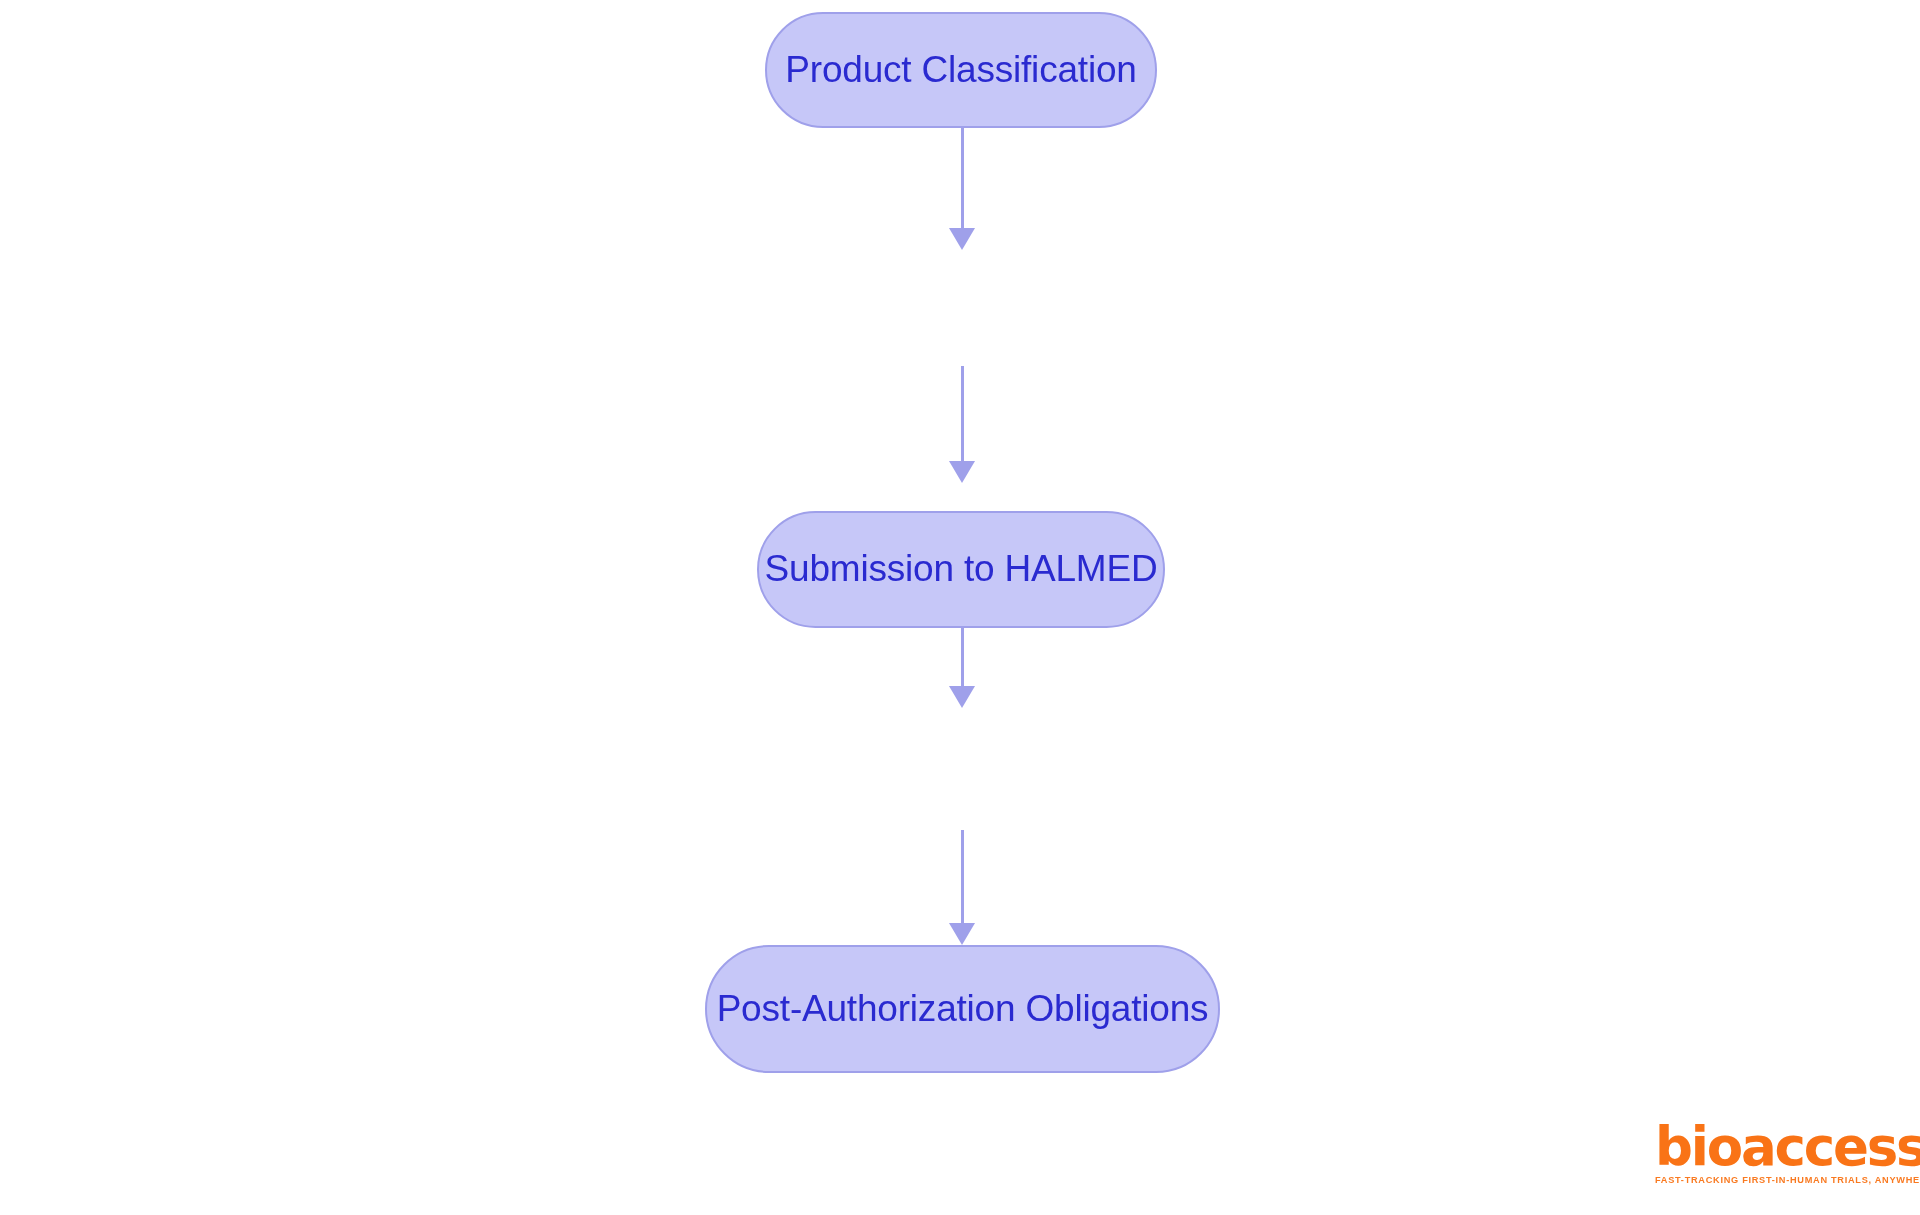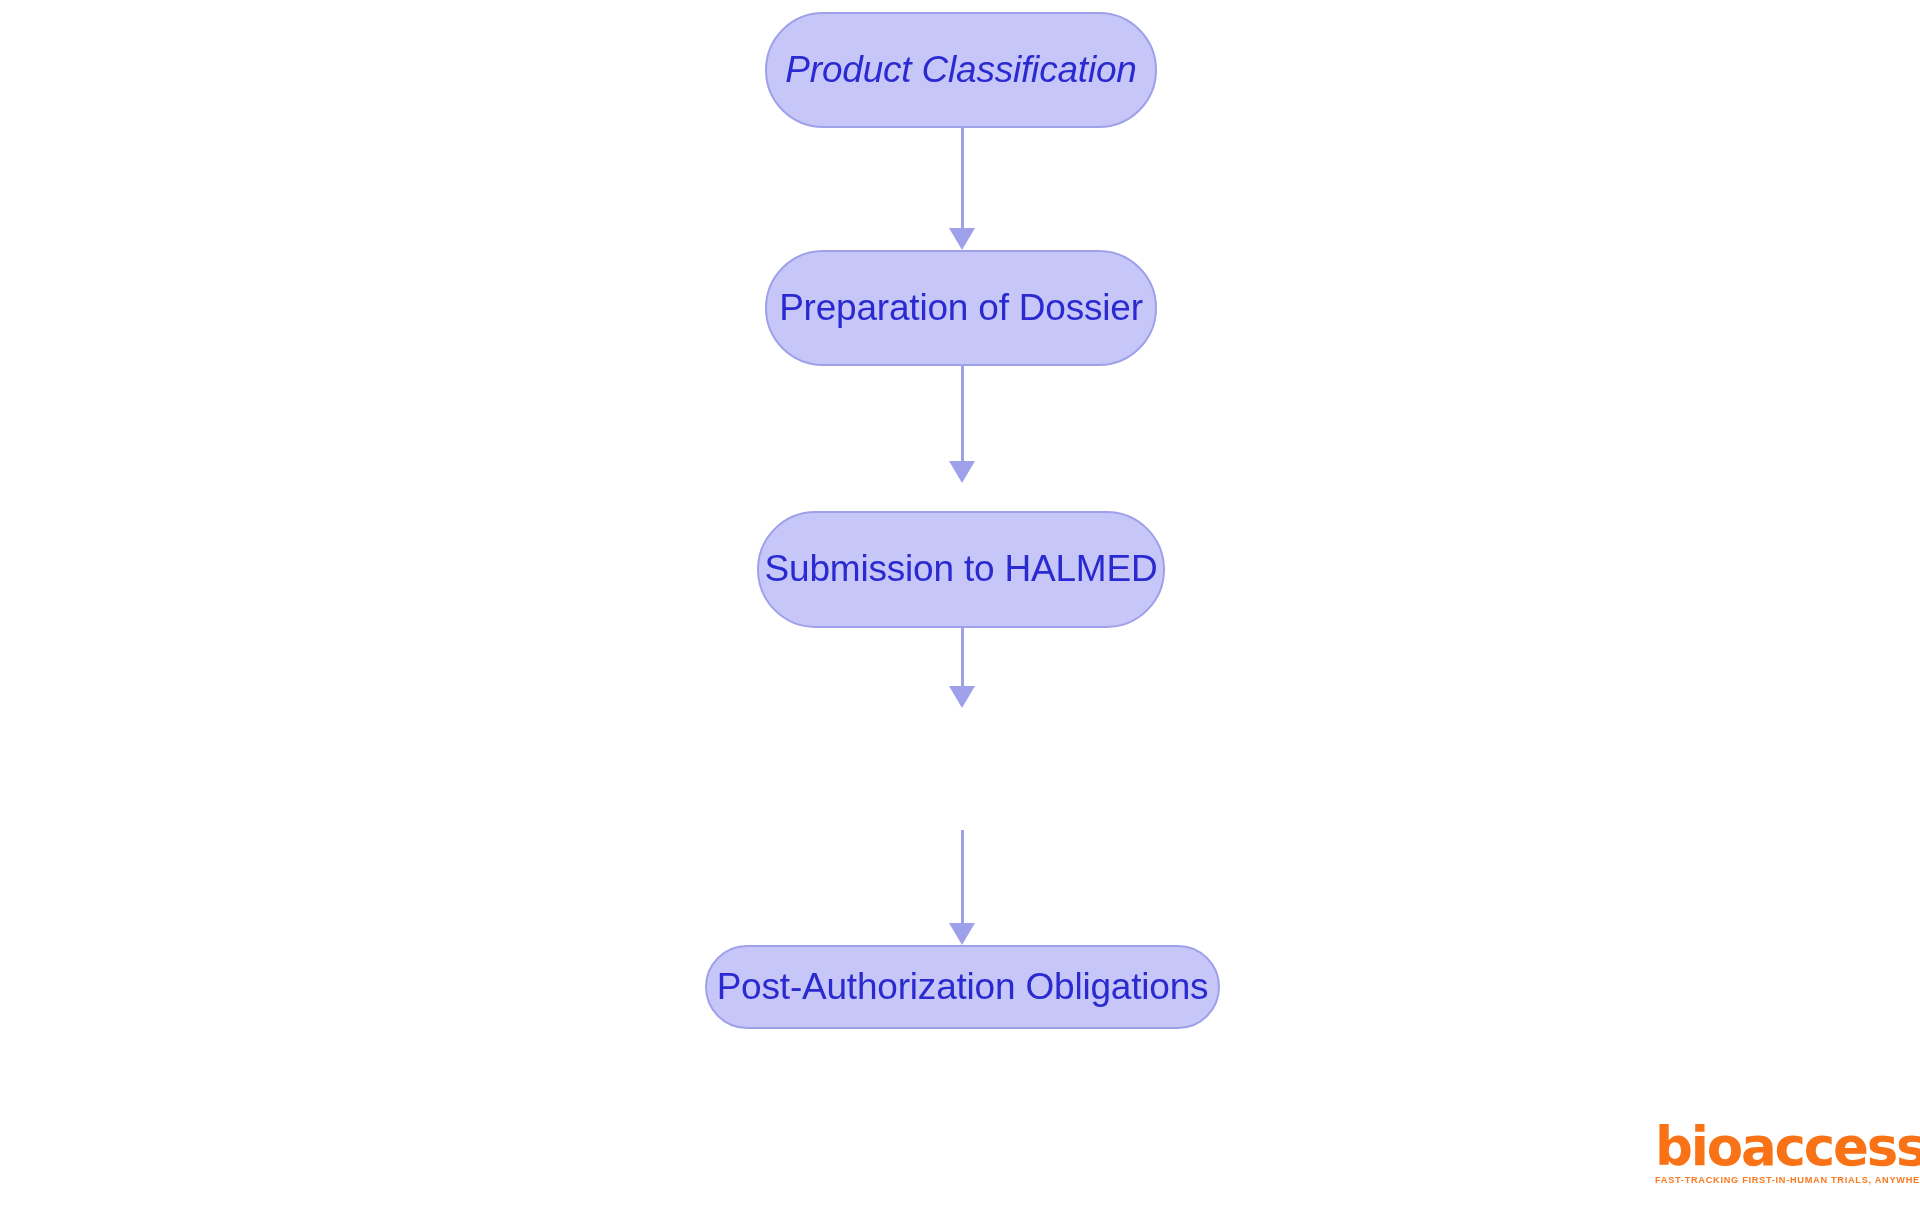--- a/index.html
+++ b/index.html
@@ -116,34 +116,31 @@
   <div class="connector" style="left:948px; top:600px; width:28px; height:108px;">
     <div class="conn-line" style="height:86px;"></div>
     <div class="conn-head"></div>
   </div>
 
   <div class="connector" style="left:948px; top:830px; width:28px; height:115px;">
     <div class="conn-line" style="height:93px;"></div>
     <div class="conn-head"></div>
   </div>
 
-  <div class="flow-node" style="left:765px; top:12px; width:392px; height:116px;font-style:italic;">
+  <div class="flow-node" style="left:765px; top:12px; width:392px; height:116px;">
     <span class="node-label">Product Classification</span>
   </div>
 
-  <div class="flow-node" style="left:765px; top:250px; width:392px; height:116px;">
-    <span class="node-label">Preparation of Dossier</span>
-  </div>
 
   <div class="flow-node" style="left:757px; top:483px; width:408px; height:117px;margin-top:28px;">
     <span class="node-label">Submission to HALMED</span>
   </div>
 
 
-  <div class="flow-node" style="left:705px; top:945px; width:515px; height:84px;">
+  <div class="flow-node" style="left:705px; top:945px; width:515px; height:128px;">
     <span class="node-label">Post-Authorization Obligations</span>
   </div>
 
   <div id="brand-logo">
     <span class="brand-wordmark">
       <span>bioaccess</span>
     </span>
     <span class="brand-tagline">FAST-TRACKING FIRST-IN-HUMAN TRIALS, ANYWHERE</span>
   </div>
 

